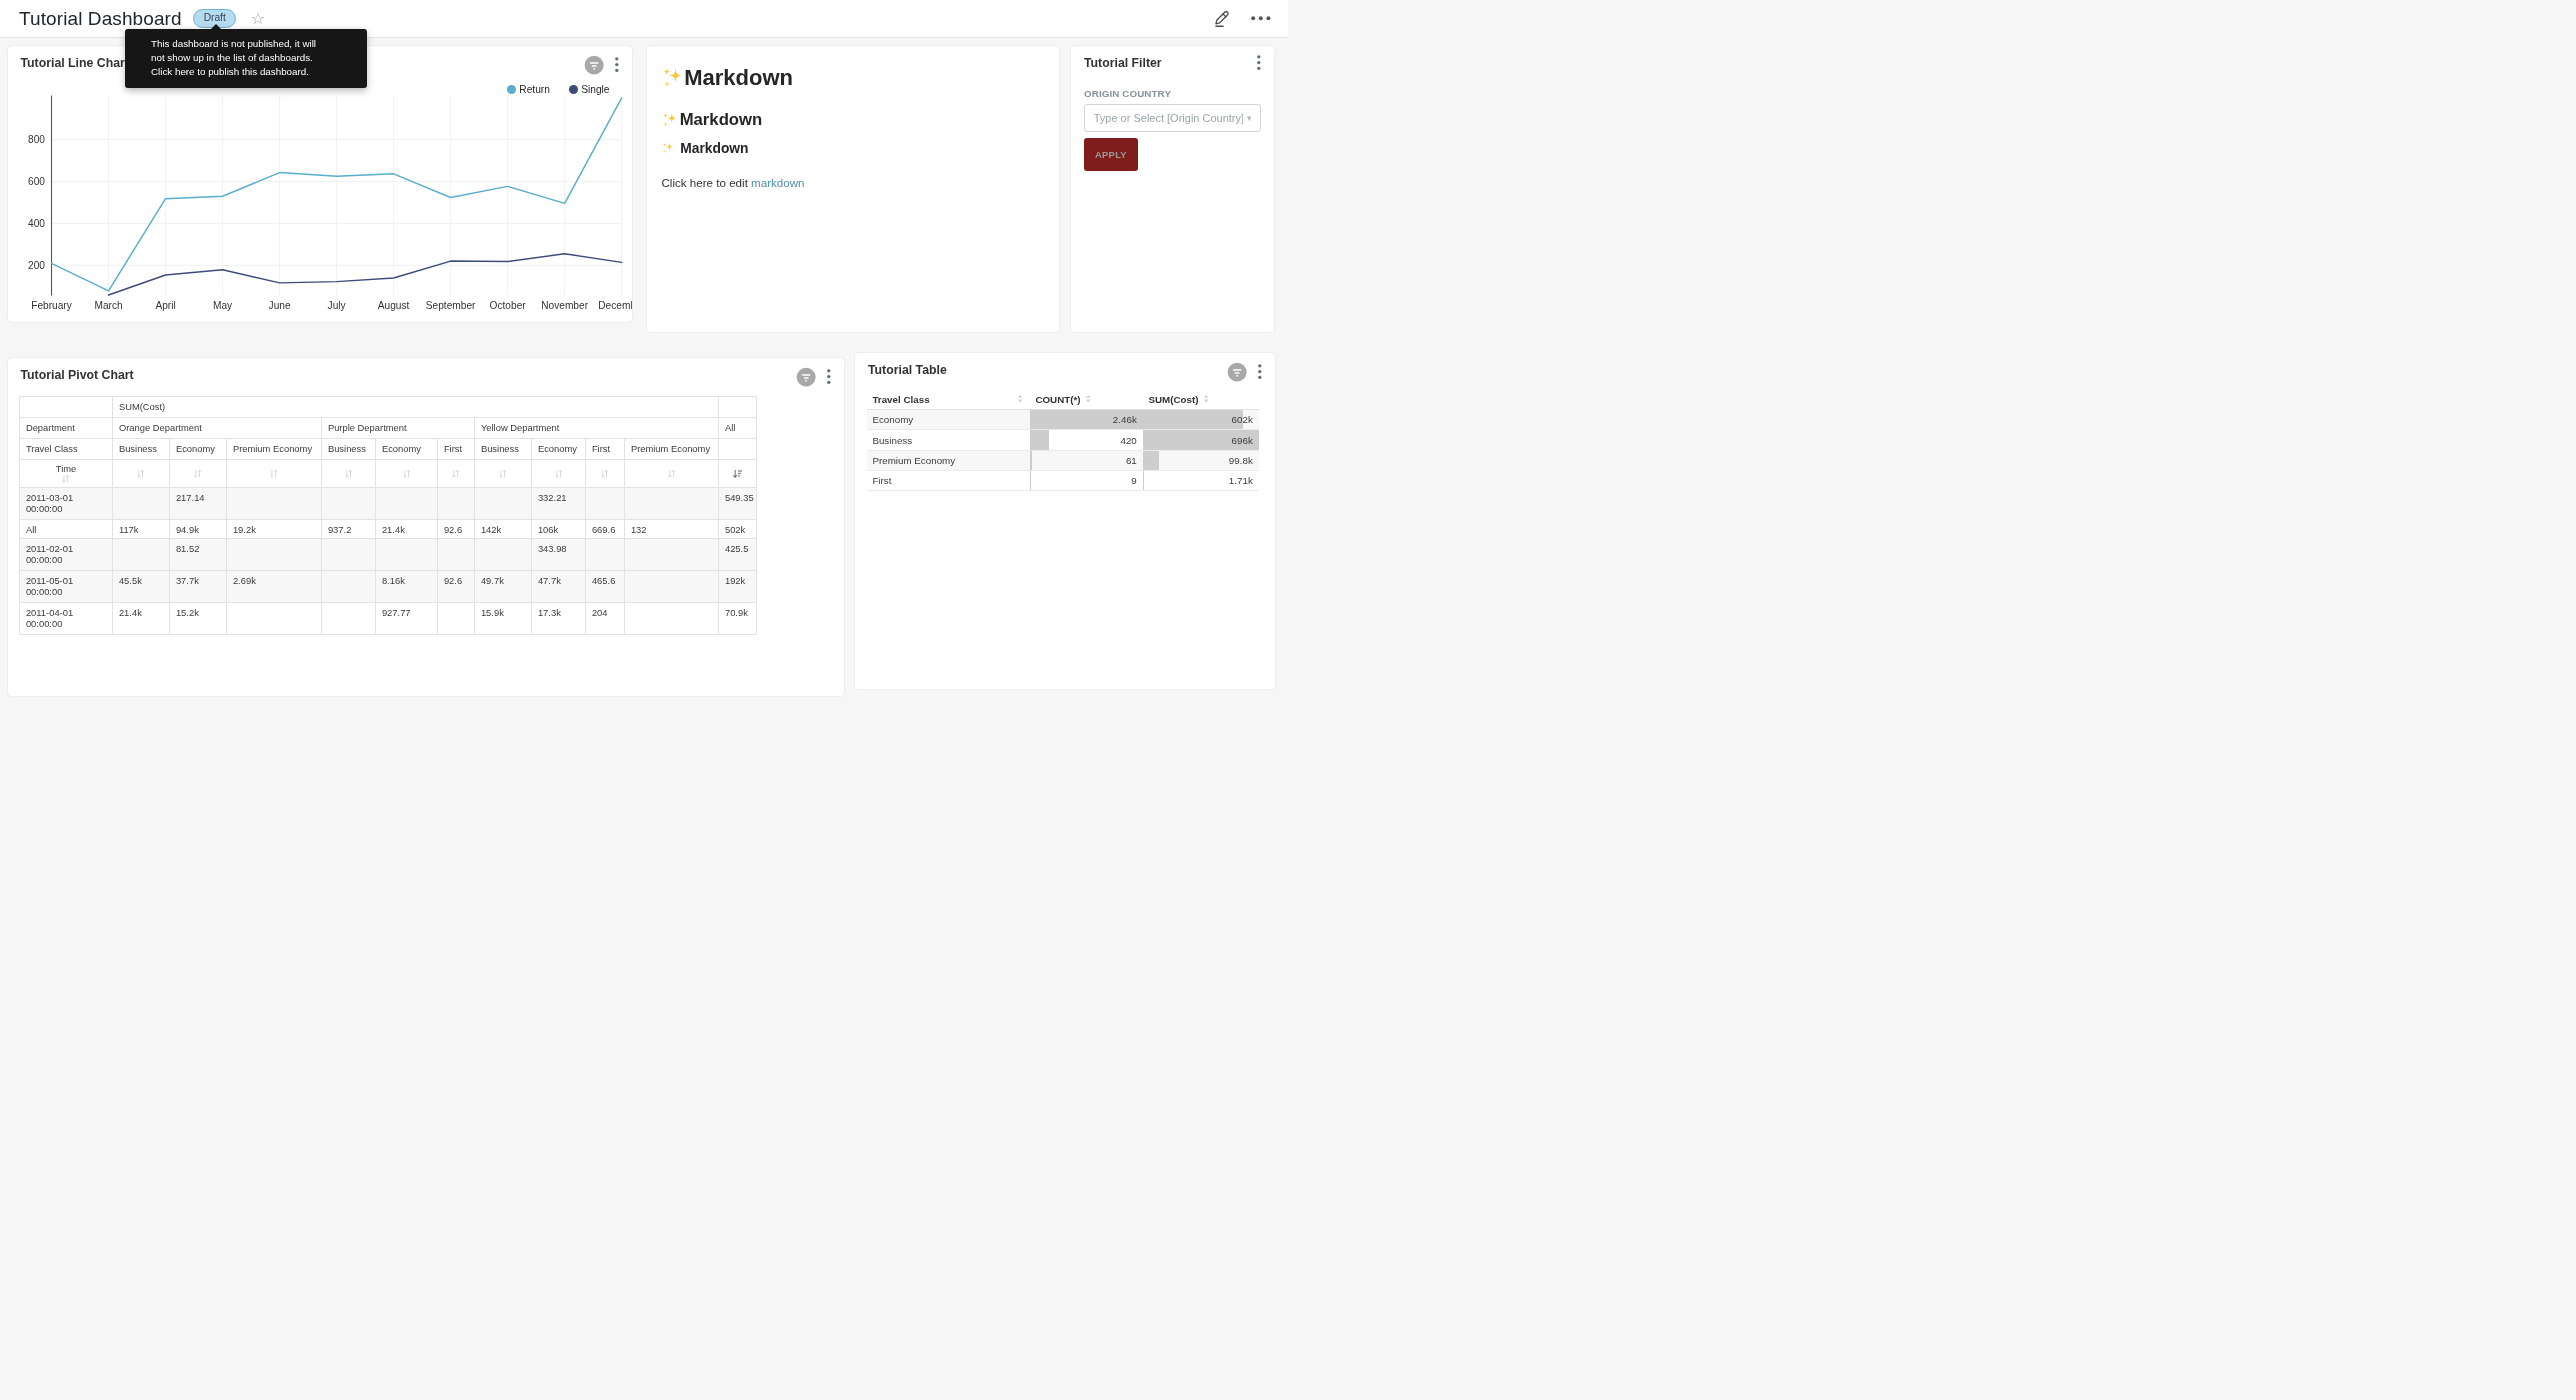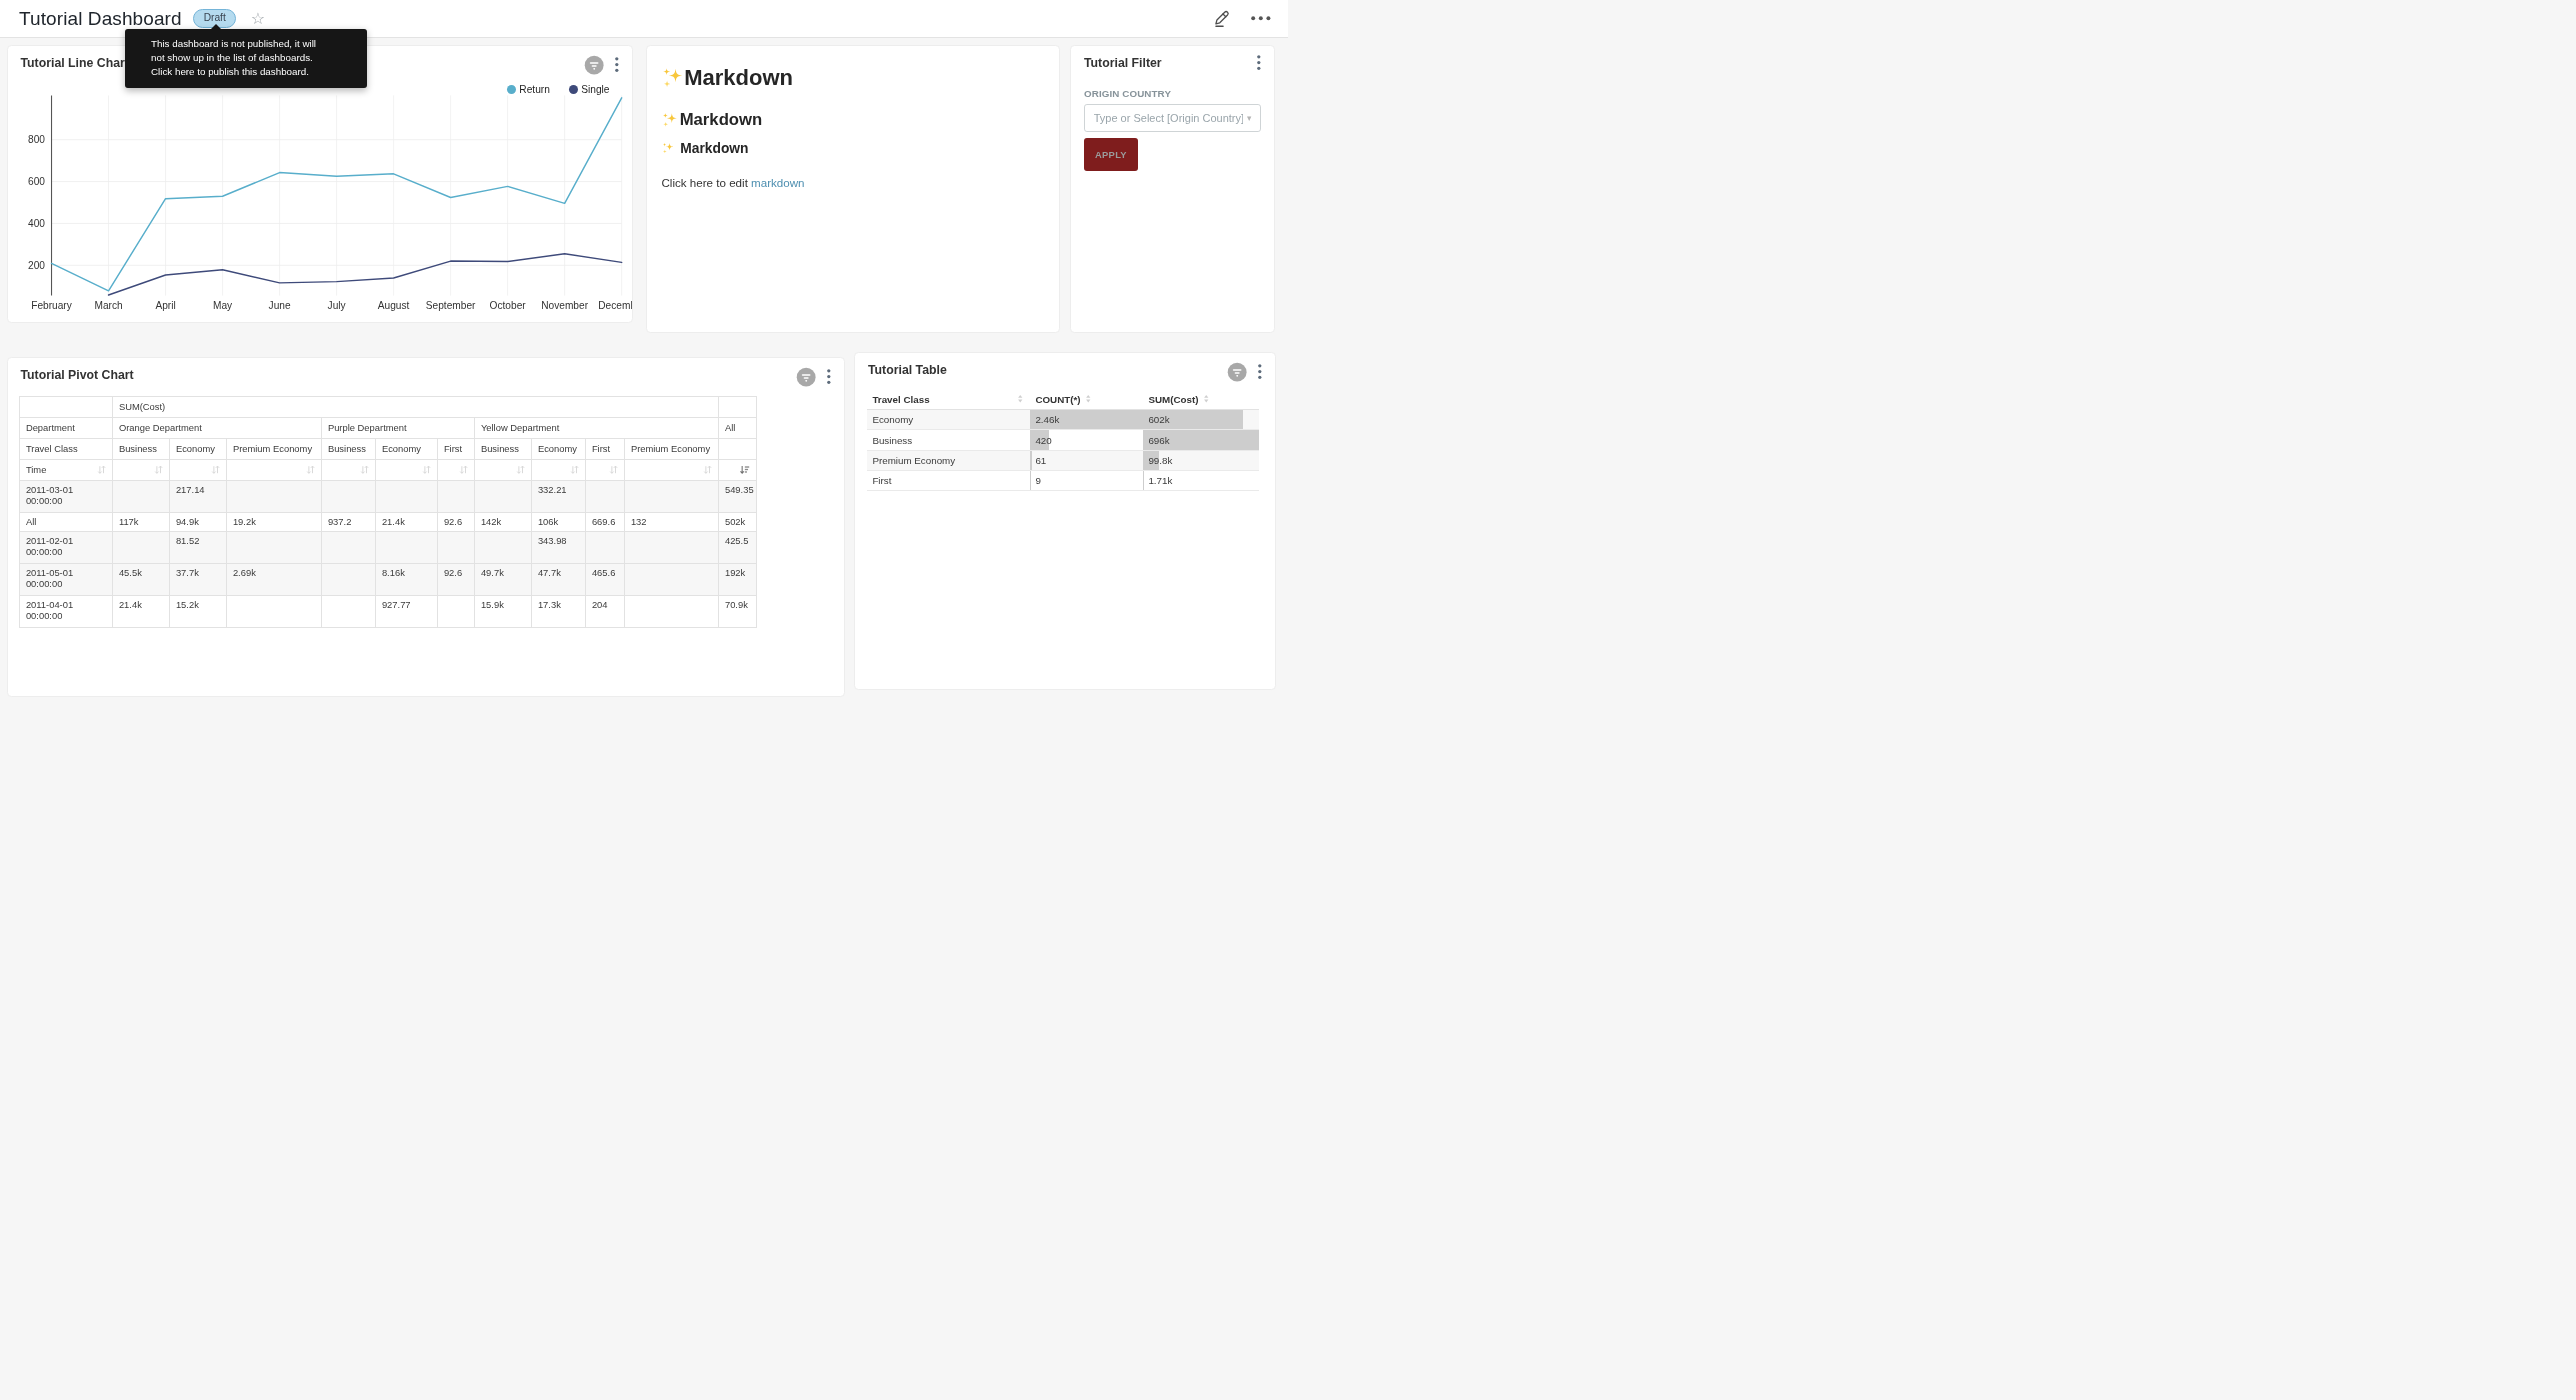--- a/index.html
+++ b/index.html
@@ -58,34 +58,34 @@
     letter-spacing:0.3px;cursor:pointer;}
   
   .pivot-wrap{padding:8.7px 11.6px 0 11.6px;}
   table.pivot{border-collapse:collapse;table-layout:fixed;width:736px;font-size:9.4px;color:#3b3b3b;}
   table.pivot td{border:0.7px solid #e2e2e2;padding:3.6px 5.8px;box-sizing:border-box;overflow:hidden;
     white-space:nowrap;}
   table.pivot .hc{height:21px;vertical-align:middle;background:#fff;}
   table.pivot tr.tall td{height:32px;vertical-align:top;}
   table.pivot tr.short td{height:19px;vertical-align:middle;}
   table.pivot tr.stripe td{background:#f7f7f7;}
-  .sc{display:flex;align-items:center;justify-content:space-between;}
+  .sc{display:flex;align-items:center;justify-content:space-between;flex-direction:column;}
   .sc.e{justify-content:flex-end;}
   
   .ttable-wrap{padding:7.3px 11.6px 0 11.6px;}
   table.ttable{border-collapse:collapse;table-layout:fixed;width:392px;font-size:9.8px;color:#3b3b3b;}
   table.ttable th{font-weight:600;color:#333;padding:4.4px 5.8px;height:19.6px;box-sizing:border-box;
     border-bottom:1.5px solid #e2e2e2;cursor:pointer;}
   table.ttable td{padding:3.6px 5.8px;height:20.3px;box-sizing:border-box;border-bottom:0.7px solid #eaeaea;
     position:relative;white-space:nowrap;}
   table.ttable tr.stripe td{background:#f7f7f7;}
   .thc{display:flex;align-items:center;}
   .thc.right{justify-content:flex-start;}
   .thc .caret{margin-left:4.4px;flex:none;}
-  td.num{}
+  td.num{text-align:right;}
   td.num .bar{position:absolute;left:0;top:0;bottom:0;background:#cdcdcd;}
   td.num .v{position:relative;z-index:1;}
 </style>
 </head>
 <body>
 
 <header class="topbar">
   <h1>Tutorial Dashboard</h1>
   <span class="pill">Draft</span>
   <span class="star">☆</span>

